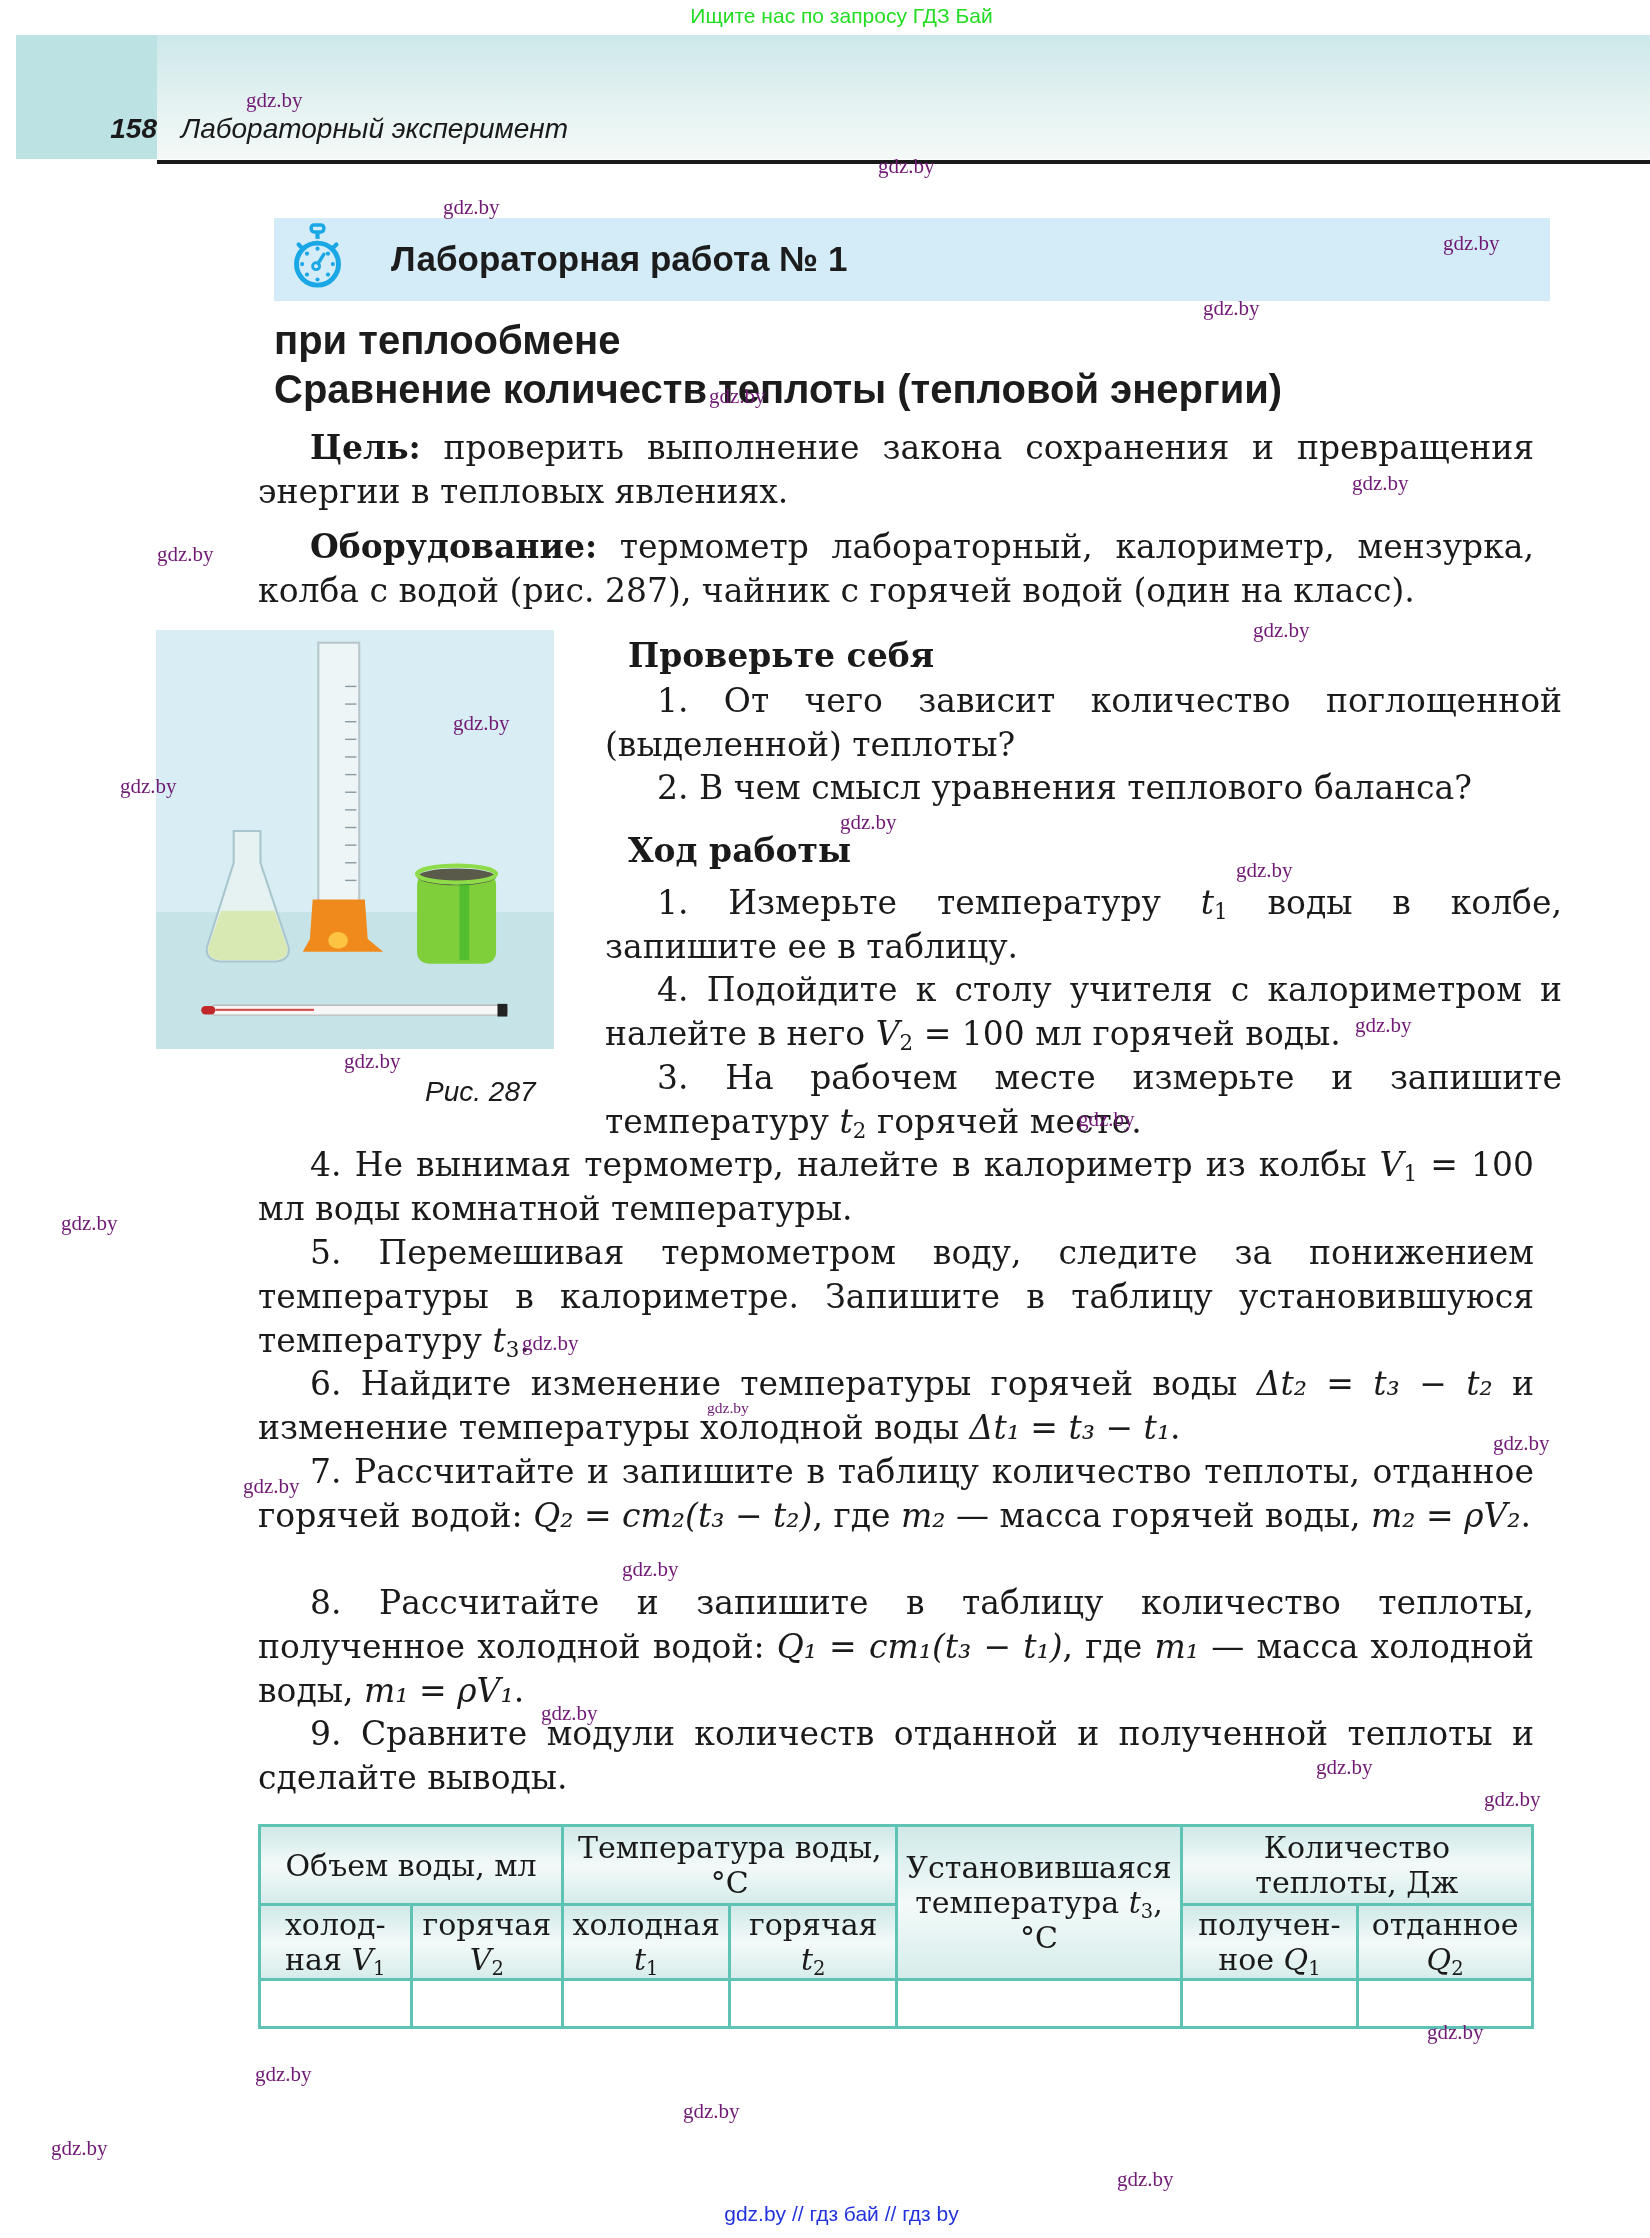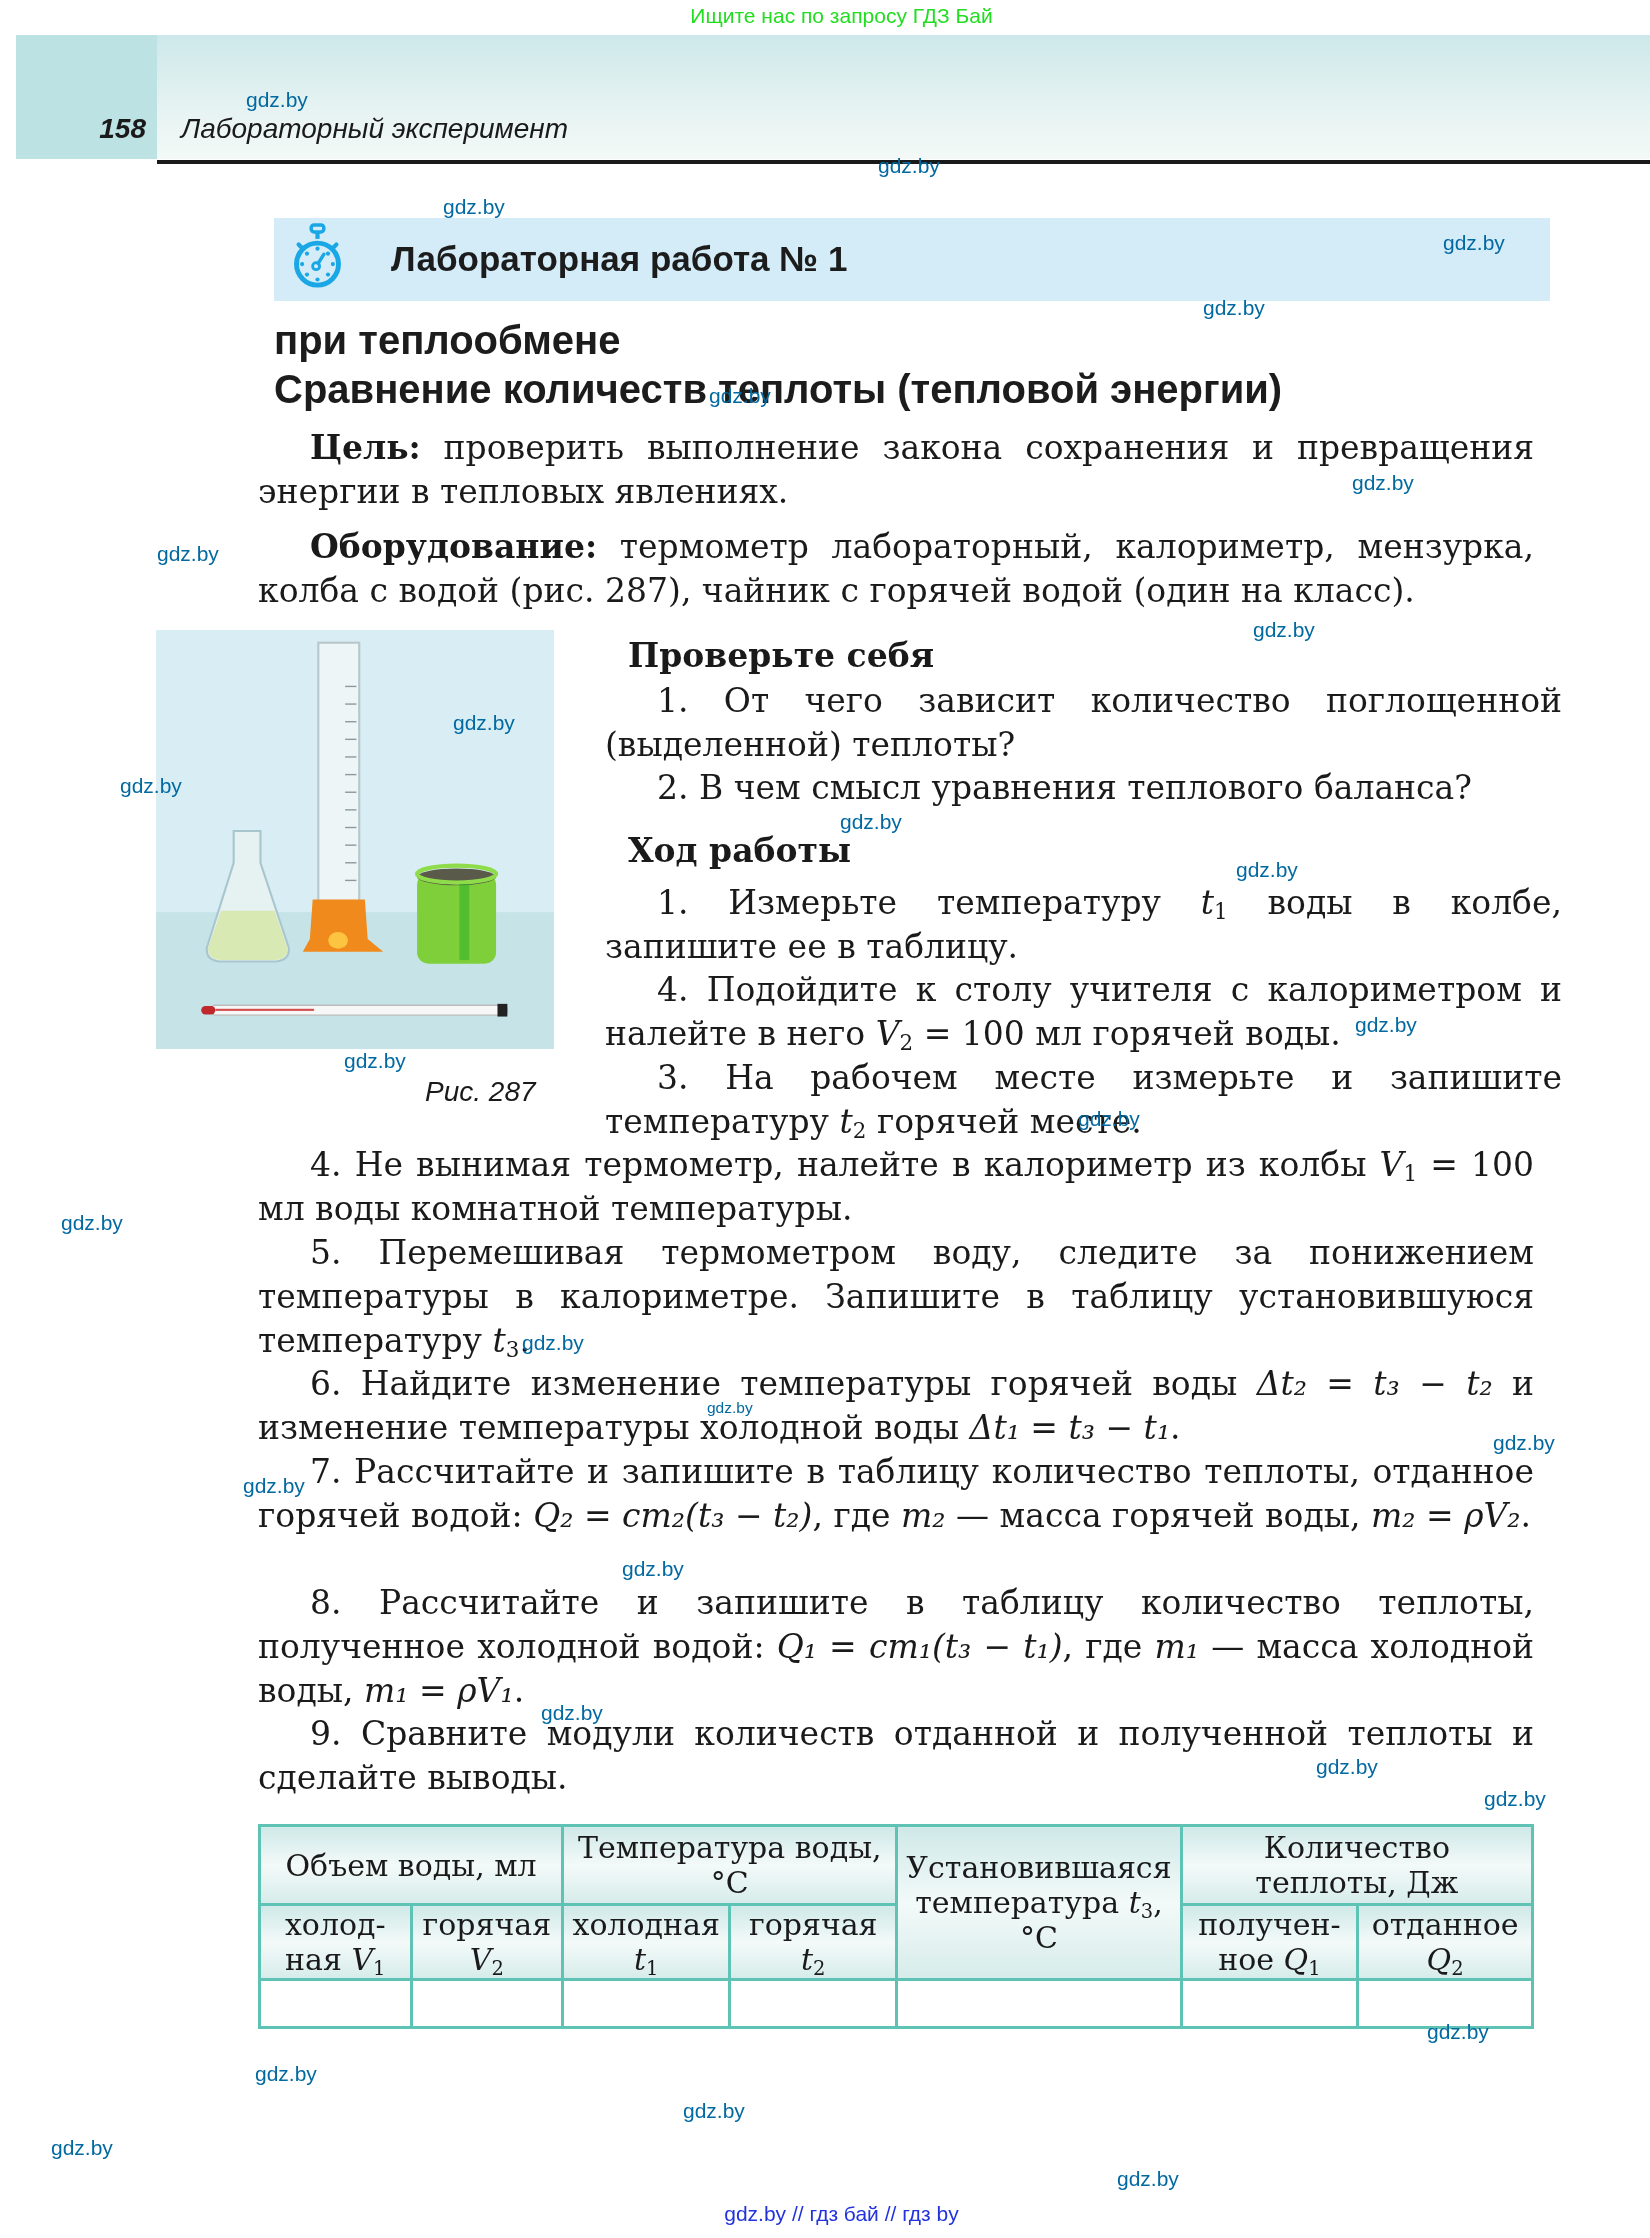--- a/index.html
+++ b/index.html
@@ -5,25 +5,25 @@
   html, body { margin:0; padding:0; }
   body { width:1651px; height:2239px; position:relative; background:#ffffff; overflow:hidden;
          font-family:"DejaVu Serif", serif; color:#1a1a1a; }
   .abs { position:absolute;margin-left:16px; }
   .top-banner { left:0; top:0; width:1651px; height:35px; text-align:center; color:#22dd22;
                 font-family:"Liberation Sans", sans-serif; font-size:21px; line-height:32px; }
   .header-band { left:0; top:35px; width:1651px; height:124px;
                  background:linear-gradient(180deg,#cde8ea 0%,#e6f3f2 60%,#f3f9f7 100%); }
   .header-tab { left:0; top:35px; width:141px; height:124px; background:#bde2e4; }
   .header-line { left:141px; top:160px; width:1510px; height:3.5px; background:#1a1a1a; }
-  .page-num { left:71px; top:113px; width:59px; text-align:right; font-family:"Liberation Sans", sans-serif;
+  .page-num { left:82px; top:113px; width:59px; text-align:right; font-family:"Liberation Sans", sans-serif;
               font-style:italic; font-weight:bold; font-size:28px; color:#1a1a1a; }
   .section-title { left:165px; top:113px; font-family:"Liberation Sans", sans-serif; font-style:italic;
                    font-size:28px; color:#1a1a1a; }
-  .wm { position:absolute; font-family:Liberation Sans, sans-serif; font-size:21px; color:#0369a1; }
+  .wm { position:absolute; font-family:Liberation Serif, serif; font-size:21px; color:#701a75; }
   .lab-box { left:258px; top:218px; width:1276px; height:83px; background:#d4ecf8; }
   .lab-icon { left:277px; top:223px; width:49px; height:71px; }
   .lab-title { left:375px; top:239px; font-family:"Liberation Sans", sans-serif; font-weight:bold;
                font-size:35px; color:#1c1c1c; }
   .main-title { left:258px; top:316px; width:1270px; font-family:"Liberation Sans", sans-serif;
                 font-weight:bold; font-size:40px; line-height:49px; color:#1c1c1c; }
   .para { position:absolute; left:258px; width:1276px; font-size:33px; line-height:44px; text-align:justify; }
   .para.indent { text-indent:52px; }
   .para.narrow { left:605px; width:957px; }
   .bold { font-weight:bold;margin-top:36px; }

